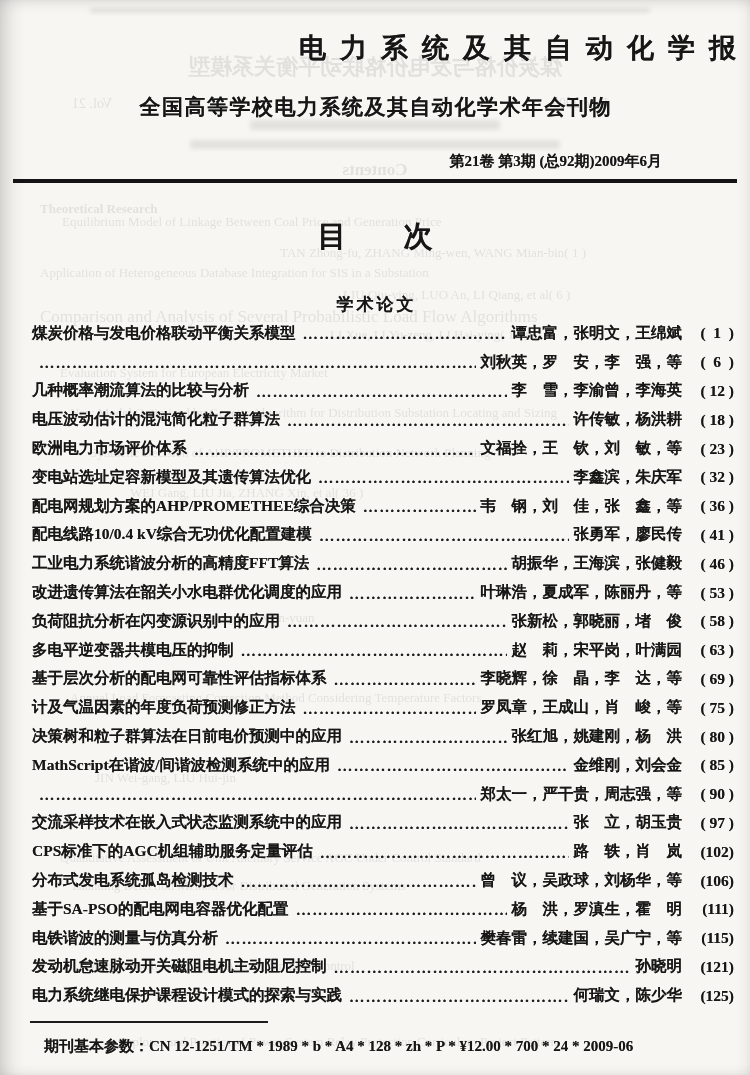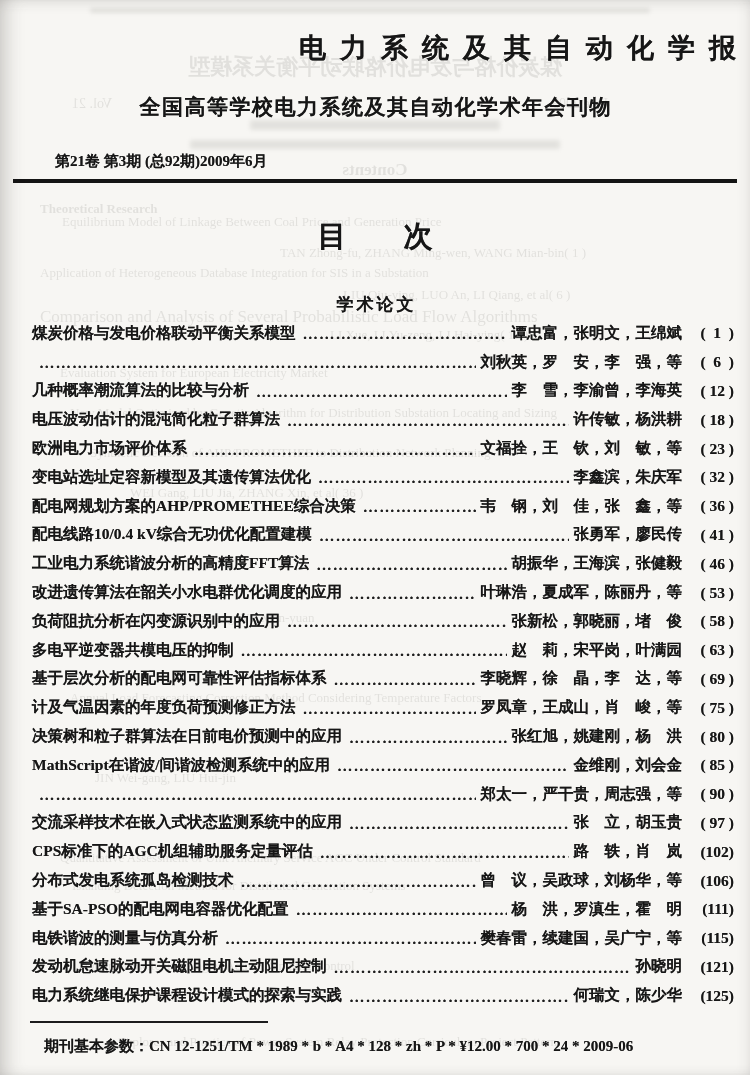--- a/index.html
+++ b/index.html
@@ -28,21 +28,21 @@
   }
   .masthead-sub{
     position:absolute;top:93px;left:0;right:0;
     text-align:center;font-size:21px;font-weight:bold;
     letter-spacing:1.5px;padding-left:1.5px;
     text-shadow:0 0 .4px rgba(0,0,0,.6);
     white-space:nowrap;z-index:2;
   }
   .issue-row{
     position:absolute;top:152px;left:55px;right:88px;
-    display:flex;justify-content:flex-start;align-items:baseline;
+    display:flex;justify-content:flex-end;align-items:baseline;
     font-size:15px;font-weight:bold;z-index:2;
     text-shadow:0 0 .4px rgba(0,0,0,.55);
   }
   .rule-main{
     position:absolute;top:179px;left:13px;right:13px;height:4px;
     background:#141414;z-index:2;
   }
   .toc-heading{
     position:absolute;top:217px;left:0;right:0;
     text-align:center;font-size:29px;font-weight:bold;

